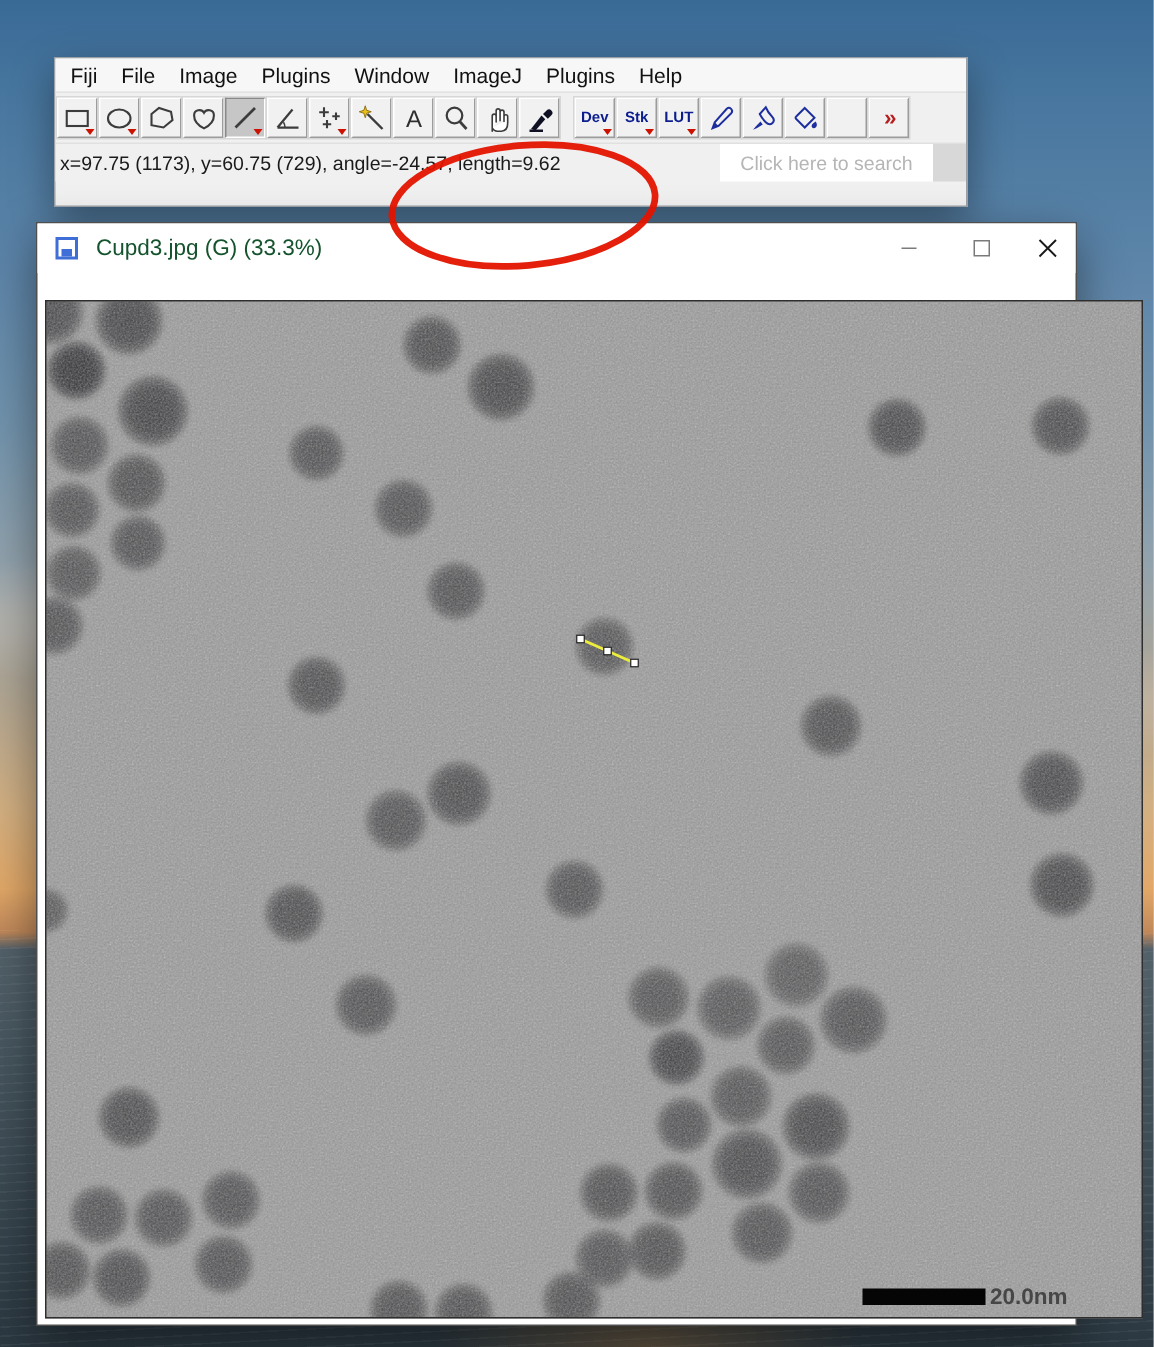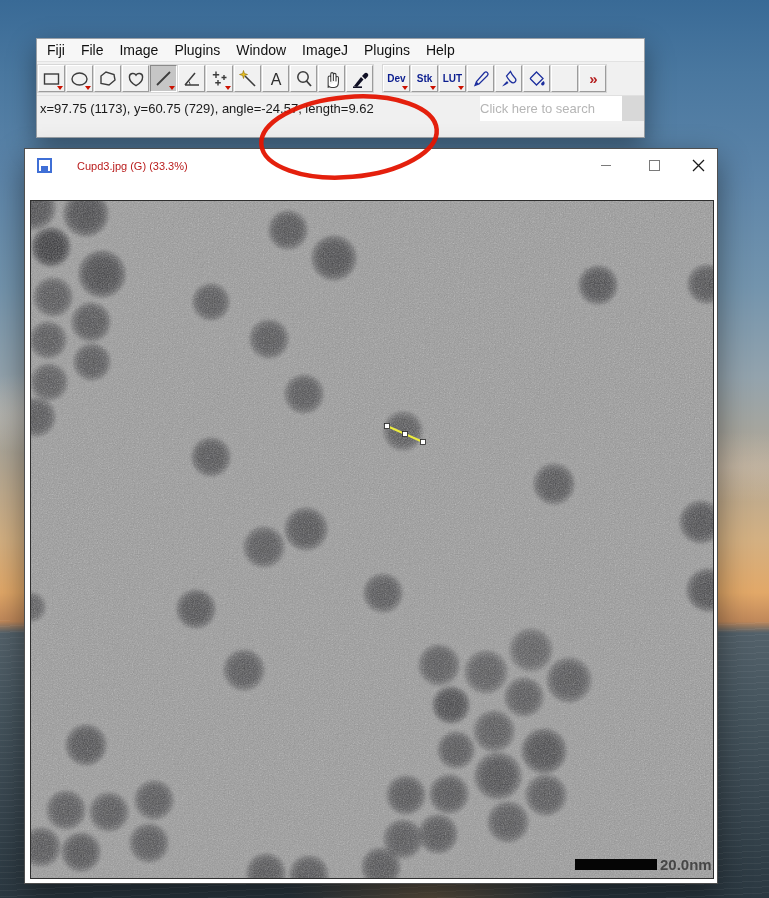--- a/index.html
+++ b/index.html
@@ -43,39 +43,39 @@
     border:1px solid;border-color:#ffffff #9c9c9c #9c9c9c #ffffff;outline:1px solid #d7d7d7;
     display:flex;align-items:center;justify-content:center;margin-right:1px;}
   .tool-btn.selected{background:#c6c6c6;border-color:#8a8a8a #ffffff #ffffff #8a8a8a;}
   .tool-btn .dd{position:absolute;right:1px;bottom:1px;width:0;height:0;
     border-left:3px solid transparent;border-right:3px solid transparent;border-top:4px solid #cc1100;}
   .tool-btn .txt{font-size:10px;color:#0b1d8f;font-weight:bold;line-height:10px;}
   .tool-gap{width:9px;}
   .more-txt{font-size:15px;color:#b51f1f;font-weight:bold;letter-spacing:-2px;}
   .fj-statusbar{height:25px;display:flex;align-items:center;background:#f0f0f0;border-top:1px solid #e0e0e0;}
   .status-text{flex:1;font-size:13px;color:#1a1a1a;padding-left:3px;white-space:nowrap;}
-  .search-box{width:142px;height:25px;background:#ffffff;display:flex;align-items:center;justify-content:flex-start;}
+  .search-box{width:142px;height:25px;background:#ffffff;display:flex;align-items:center;justify-content:center;}
   .search-placeholder{font-size:13px;color:#b5b5b5;white-space:nowrap;}
   .search-grip{width:22px;height:25px;background:#d8d8d8;margin-right:0;}
 
   
   .img-window{
     position:absolute;left:24px;top:148px;width:694px;height:736px;z-index:3;
     background:#ffffff;border:1px solid #4f4f4f;box-sizing:border-box;
     box-shadow:0 12px 30px rgba(0,0,0,.45);
   }
   .iw-titlebar{height:33px;background:#ffffff;display:flex;align-items:center;position:relative;}
   .iw-titlebar .ij-icon{width:15px;height:15px;margin-left:12px;}
-  .iw-title{font-size:11px;color:#b91c1c;margin-left:25px;}
+  .iw-title{font-size:15px;color:#14532d;margin-left:12px;}
   .winctl2{position:absolute;top:0;height:33px;display:flex;align-items:center;justify-content:center;width:30px;}
   .iw-infobar{height:17px;display:flex;align-items:center;background:#fff;}
   .iw-info{font-size:12px;color:#111;padding-left:6px;white-space:nowrap;}
   .tem-image{
     position:absolute;left:5px;top:51px;width:682px;height:677px;
-    background:#9a9a9a;border:1px solid #2e2e2e;overflow:hidden;
+    background:#9a9a9a;border:1px solid #2e2e2e;overflow:hidden;padding-left:48px;
   }
   .particle{position:absolute;border-radius:50%;filter:blur(1.6px);}
   .grain{position:absolute;left:0;top:0;width:100%;height:100%;opacity:.52;pointer-events:none;}
   .scalebar{position:absolute;background:#050505;}
   .scalebar-label{position:absolute;font-size:15px;font-weight:bold;color:rgba(50,50,50,.82);white-space:nowrap;}
   .roi-svg{position:absolute;left:0;top:0;width:100%;height:100%;pointer-events:none;}
 
   
   .annotation-svg{position:absolute;left:0;top:0;width:769px;height:898px;z-index:9;pointer-events:none;}
 

